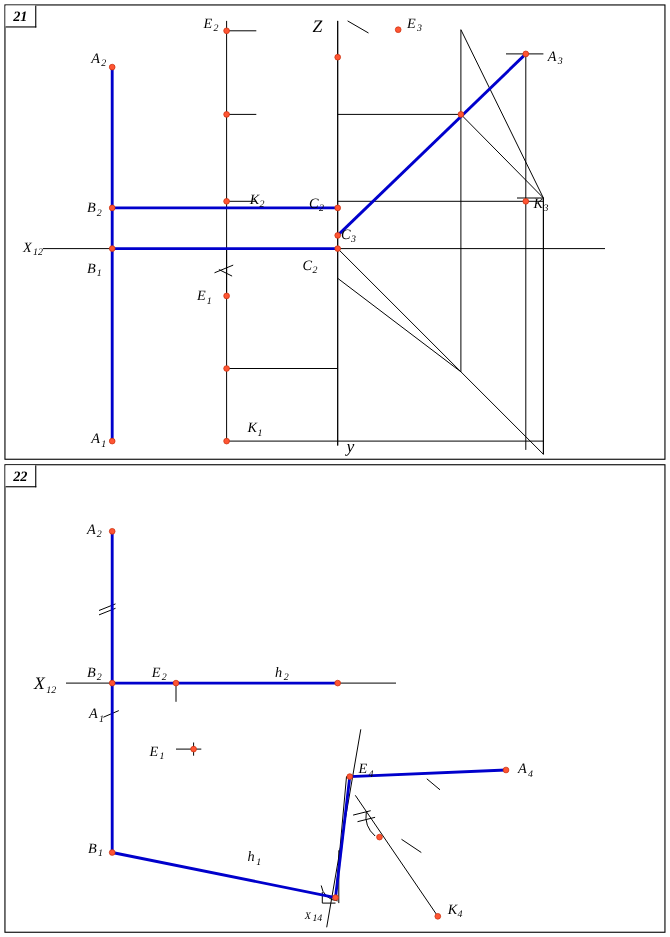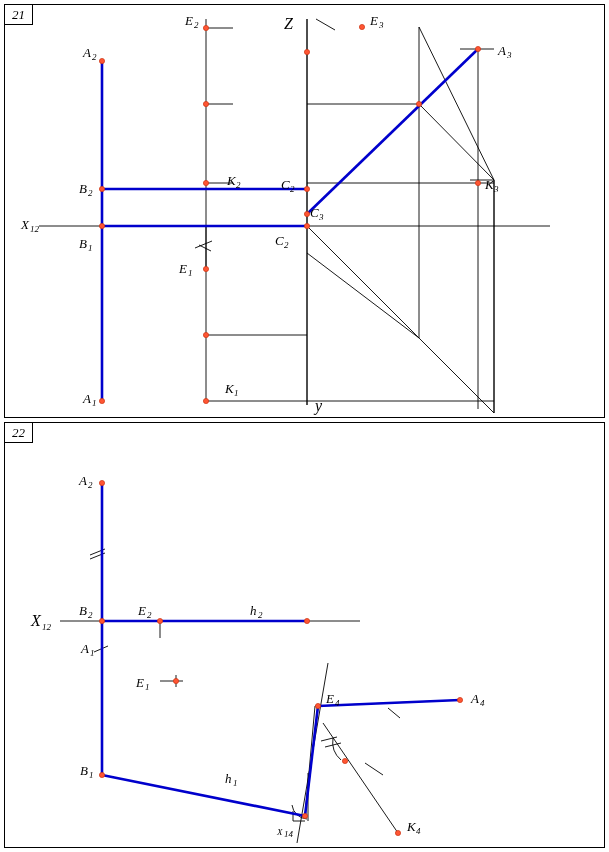--- a/index.html
+++ b/index.html
@@ -2,21 +2,21 @@
 <html><head>
 <meta charset="utf-8">
 <style>
   html,body{margin:0;padding:0;background:#ffffff;}
   body{width:609px;height:852px;font-family:"Liberation Serif",serif;}
   .page{position:relative;width:609px;height:852px;}
   .panel{position:absolute;left:4px;border:1px solid #000;background:#fff;box-sizing:border-box;}
   #panel-21{top:4px;width:601px;height:414px;}
   #panel-22{top:422px;width:601px;height:426px;}
   .panel-num{position:absolute;left:0;top:0;width:28px;height:20px;border-right:1px solid #000;border-bottom:1px solid #000;box-sizing:border-box;
-    font-style:italic;font-size:13px;display:flex;align-items:center;justify-content:center;background:#fff;}
+    font-style:italic;font-size:13px;display:flex;align-items:center;justify-content:center;background:#fff;font-weight:bold;}
   svg{position:absolute;left:0;top:0;}
   .lbl{font-style:italic;font-size:13px;fill:#000;font-family:"Liberation Serif",serif;}
   .lbl-sub{font-style:italic;font-size:9px;fill:#000;font-family:"Liberation Serif",serif;}
   .lbl-big{font-style:italic;font-size:16px;fill:#000;font-family:"Liberation Serif",serif;}
 </style>
 </head>
 <body>
 
 <div class="page">
 

